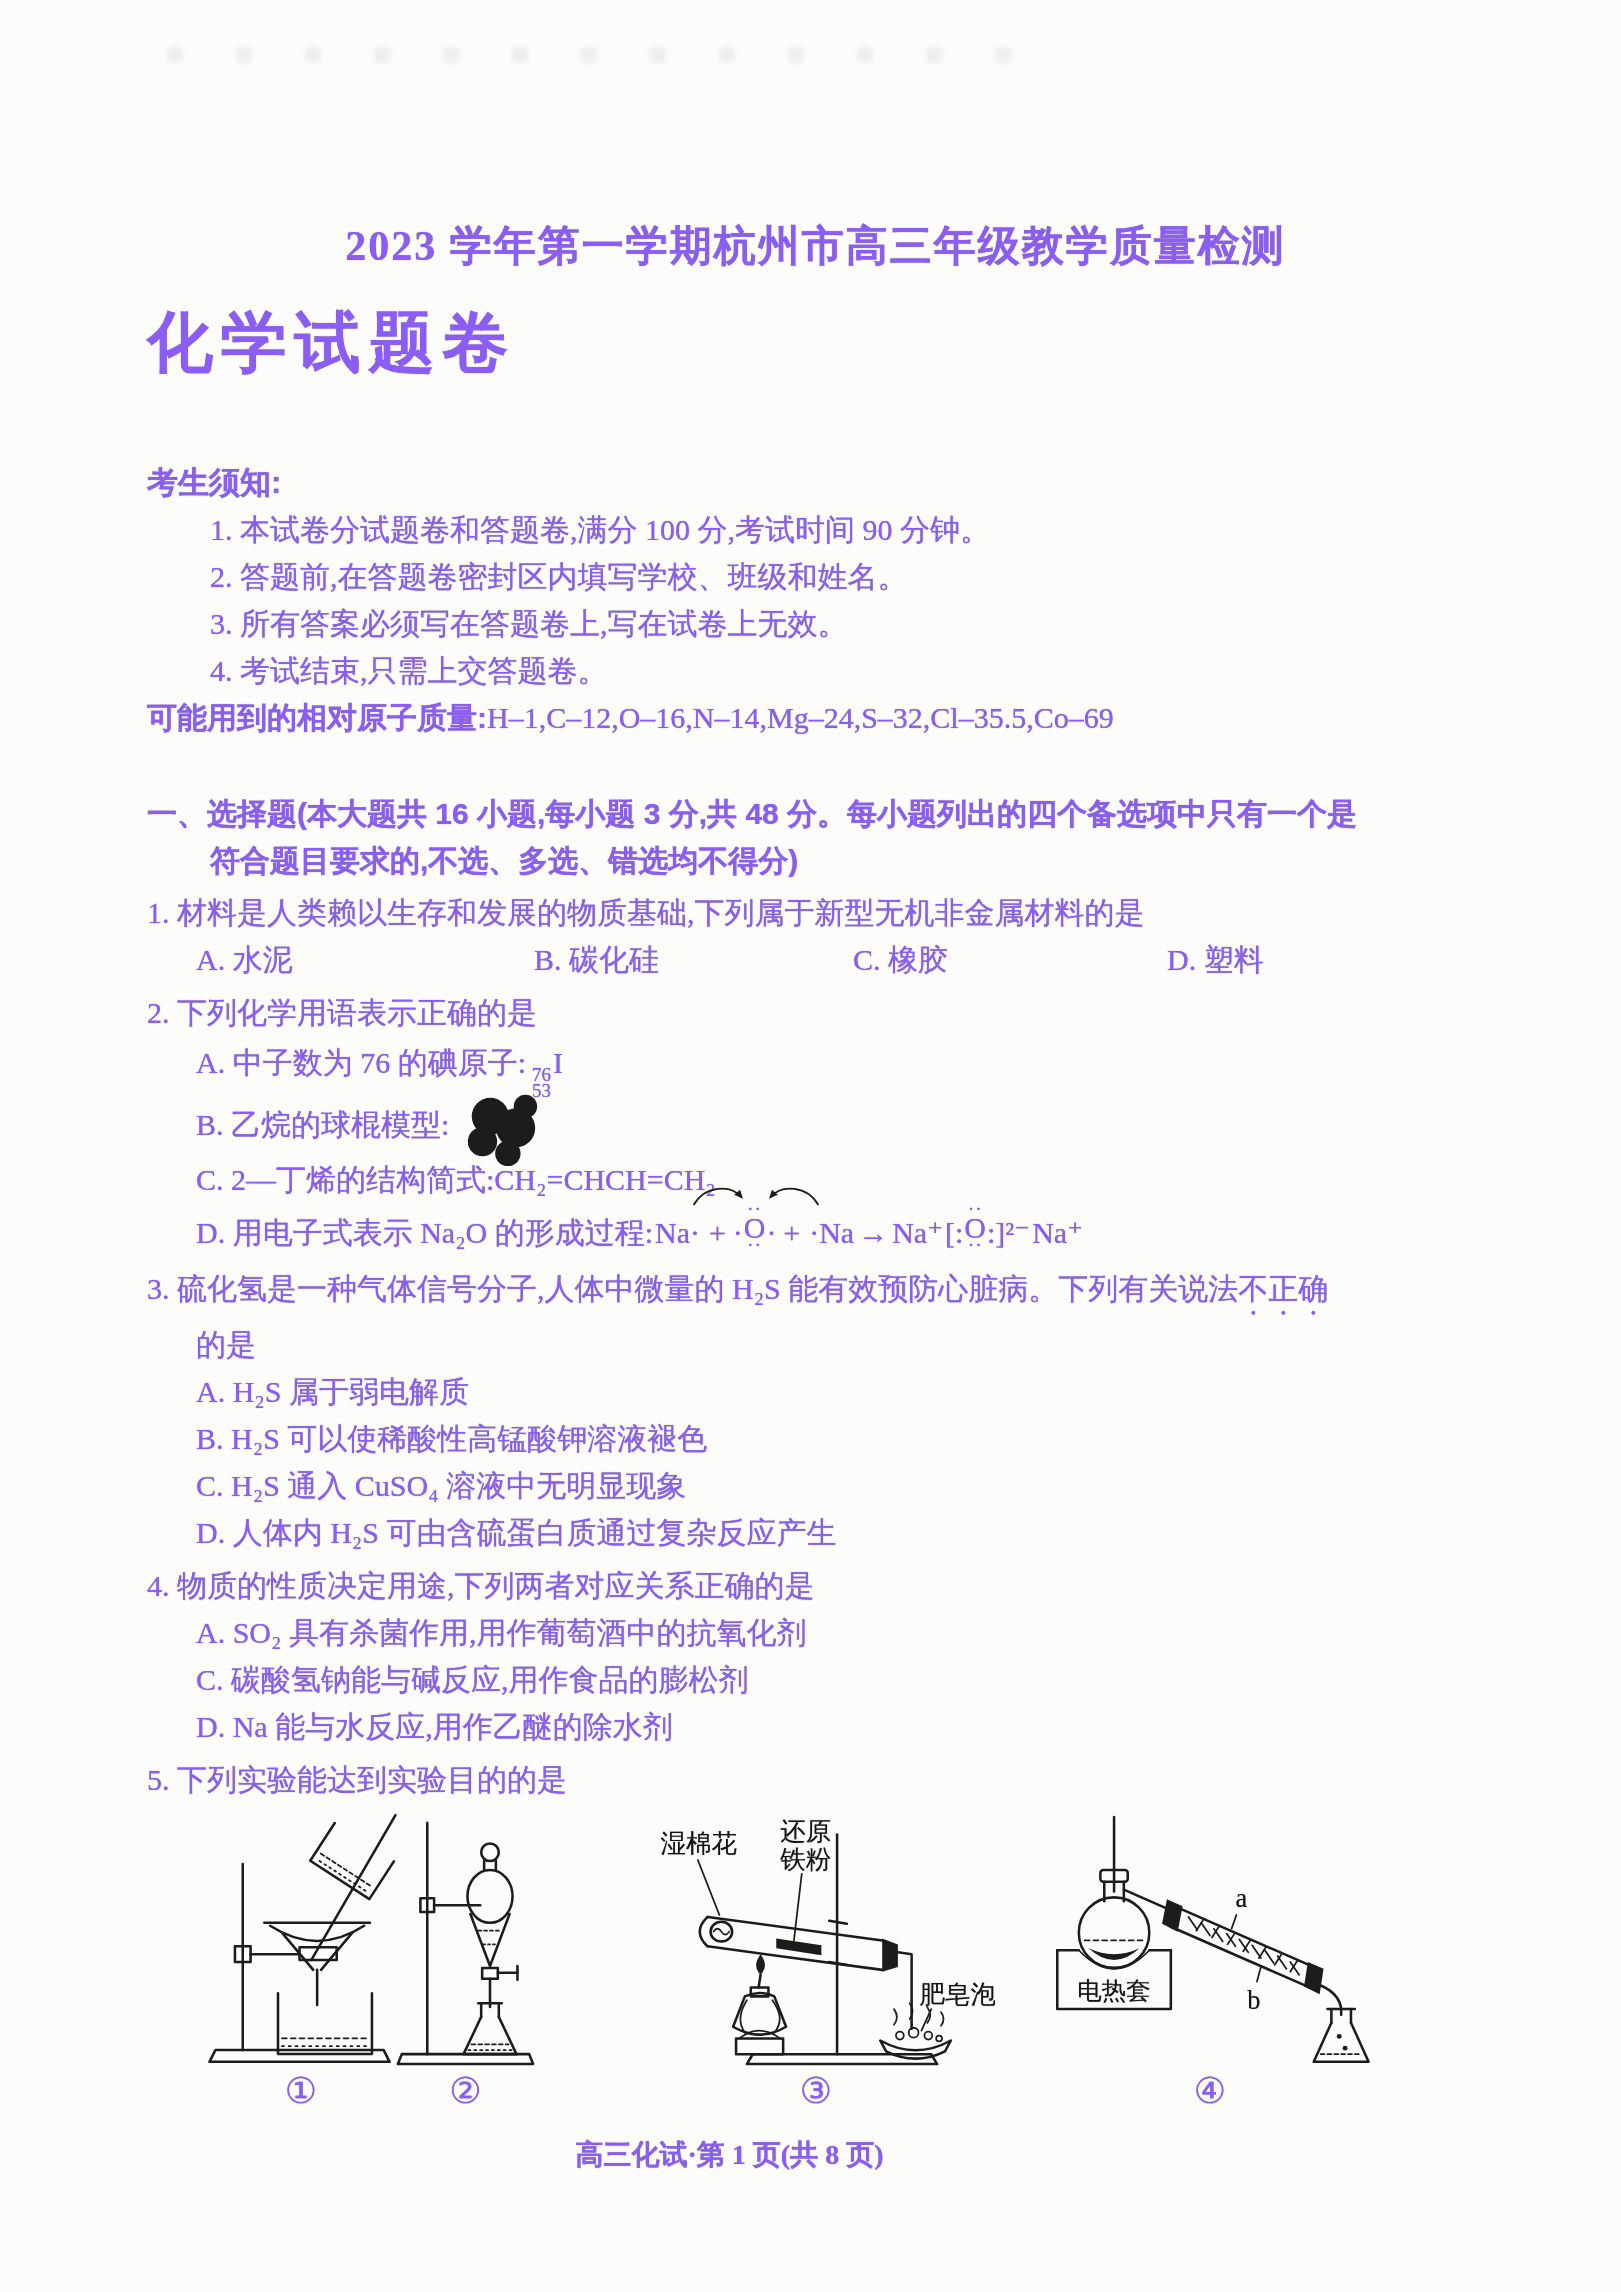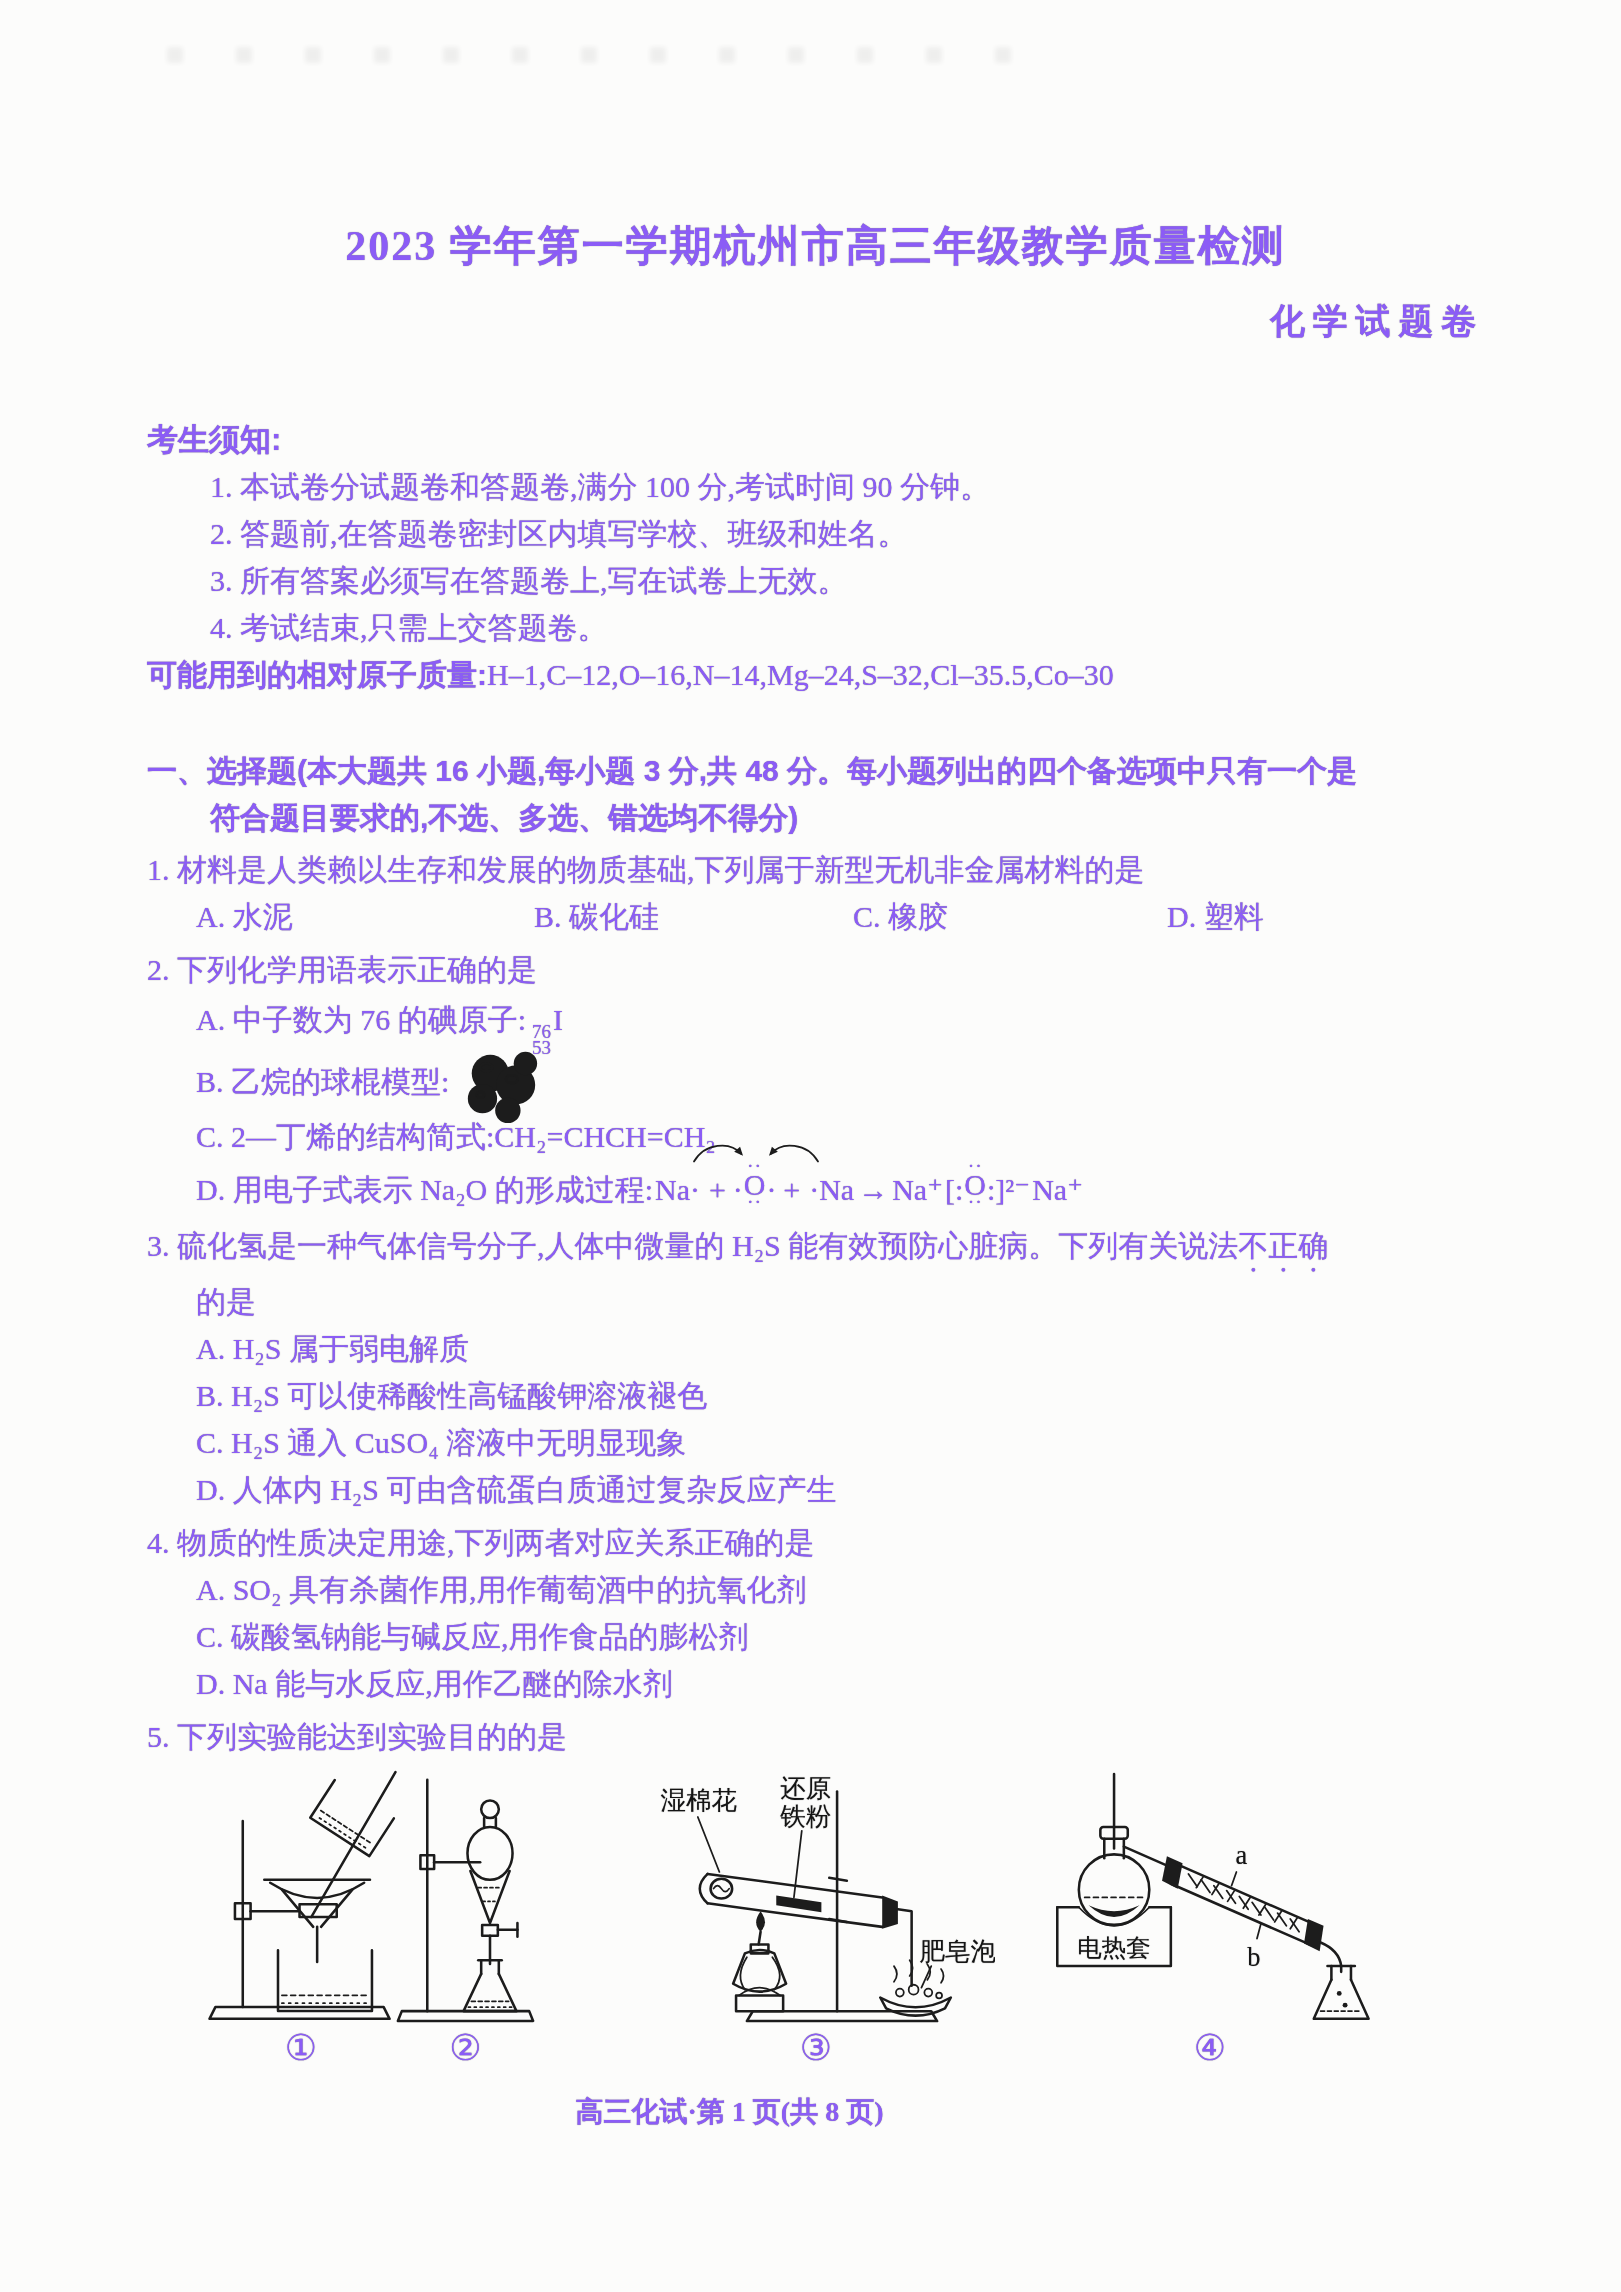--- a/index.html
+++ b/index.html
@@ -18,22 +18,22 @@
     background:repeating-linear-gradient(90deg, rgba(0,0,0,.12) 0 15.7px, transparent 15.7px 69px);
     filter:blur(2.9px);opacity:.45;
   }
   .content{position:absolute;left:147px;top:0;width:1337px;}
   .title{
     padding-top:218px;text-align:center;
     font-size:42px;font-weight:700;letter-spacing:2px;
     font-family:"Liberation Serif","DejaVu Serif",serif;
   }
   .subtitle{
-    margin-top:23.5px;text-align:right;
-    font-size:35px;font-weight:700;letter-spacing:7.8px;
+    margin-top:23.5px;text-align:left;
+    font-size:66px;font-weight:700;letter-spacing:7.8px;
   }
   .line{font-size:30px;line-height:47px;white-space:nowrap;}
   .lh54{line-height:53px;}
   .bold-hei{font-weight:700;font-family:"Liberation Sans","DejaVu Sans",sans-serif;}
   .notice-h{margin-top:71px;font-size:31px;}
   .indent1{padding-left:63px;}
   .indent2{padding-left:49px;}
   .sec{margin-top:49px;}
   .q1opts{display:grid;grid-template-columns:338px 319px 314px auto;padding-left:49px;}
   .qblock{margin-top:5.9px;}
@@ -75,21 +75,21 @@
 
   <div class="content">
     <div class="title">2023 学年第一学期杭州市高三年级教学质量检测</div>
     <div class="subtitle">化学试题卷</div>
 
     <div class="line notice-h bold-hei">考生须知:</div>
     <div class="line indent1">1. 本试卷分试题卷和答题卷,满分 100 分,考试时间 90 分钟。</div>
     <div class="line indent1">2. 答题前,在答题卷密封区内填写学校、班级和姓名。</div>
     <div class="line indent1">3. 所有答案必须写在答题卷上,写在试卷上无效。</div>
     <div class="line indent1">4. 考试结束,只需上交答题卷。</div>
-    <div class="line"><span class="bold-hei">可能用到的相对原子质量:</span><span>H–1,C–12,O–16,N–14,Mg–24,S–32,Cl–35.5,Co–30</span></div>
+    <div class="line"><span class="bold-hei">可能用到的相对原子质量:</span><span>H–1,C–12,O–16,N–14,Mg–24,S–32,Cl–35.5,Co–69</span></div>
 
     <div class="line sec bold-hei">一、选择题(本大题共 16 小题,每小题 3 分,共 48 分。每小题列出的四个备选项中只有一个是</div>
     <div class="line indent1 bold-hei">符合题目要求的,不选、多选、错选均不得分)</div>
 
     <div class="line qblock">1. 材料是人类赖以生存和发展的物质基础,下列属于新型无机非金属材料的是</div>
     <div class="line q1opts">
       <span>A. 水泥</span>
       <span>B. 碳化硅</span>
       <span>C. 橡胶</span>
       <span>D. 塑料</span>

